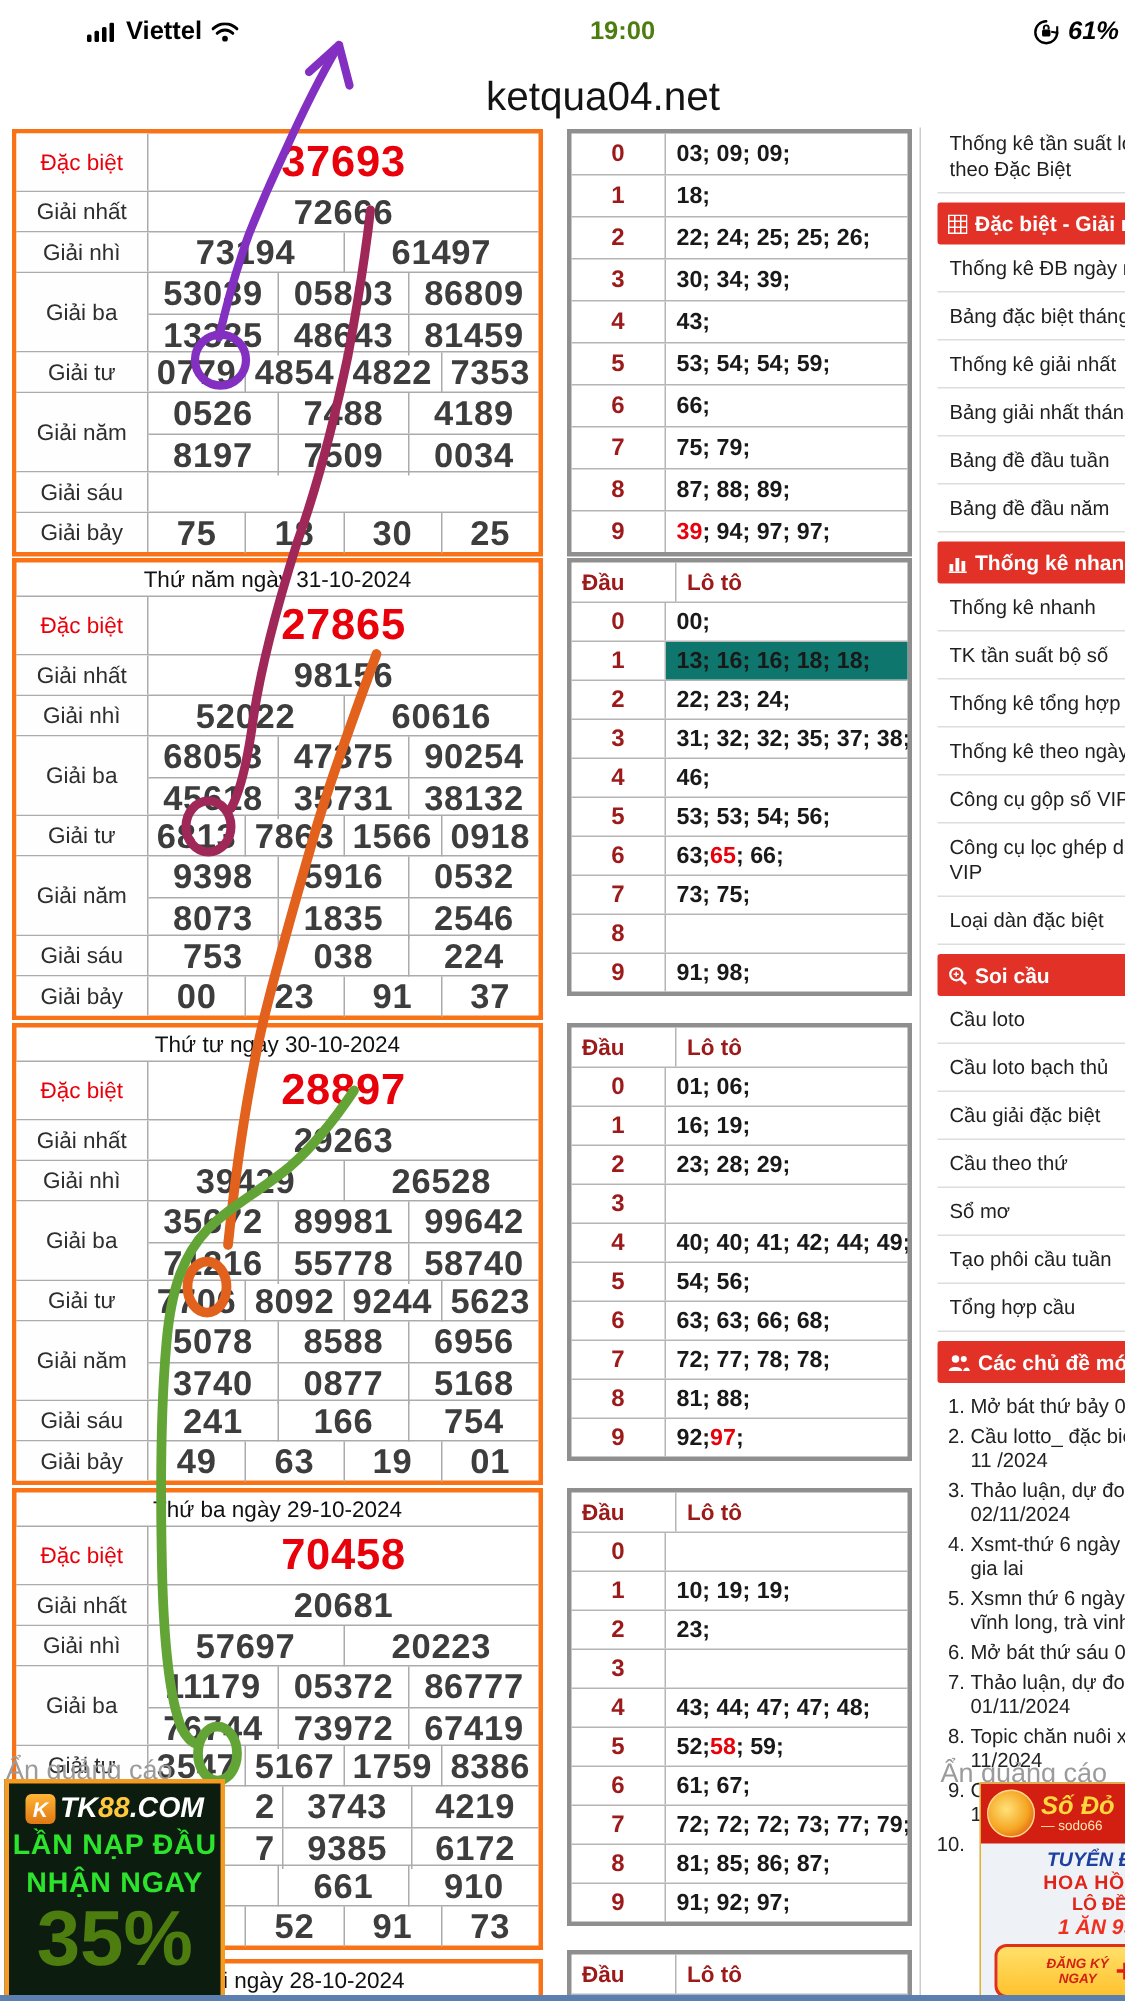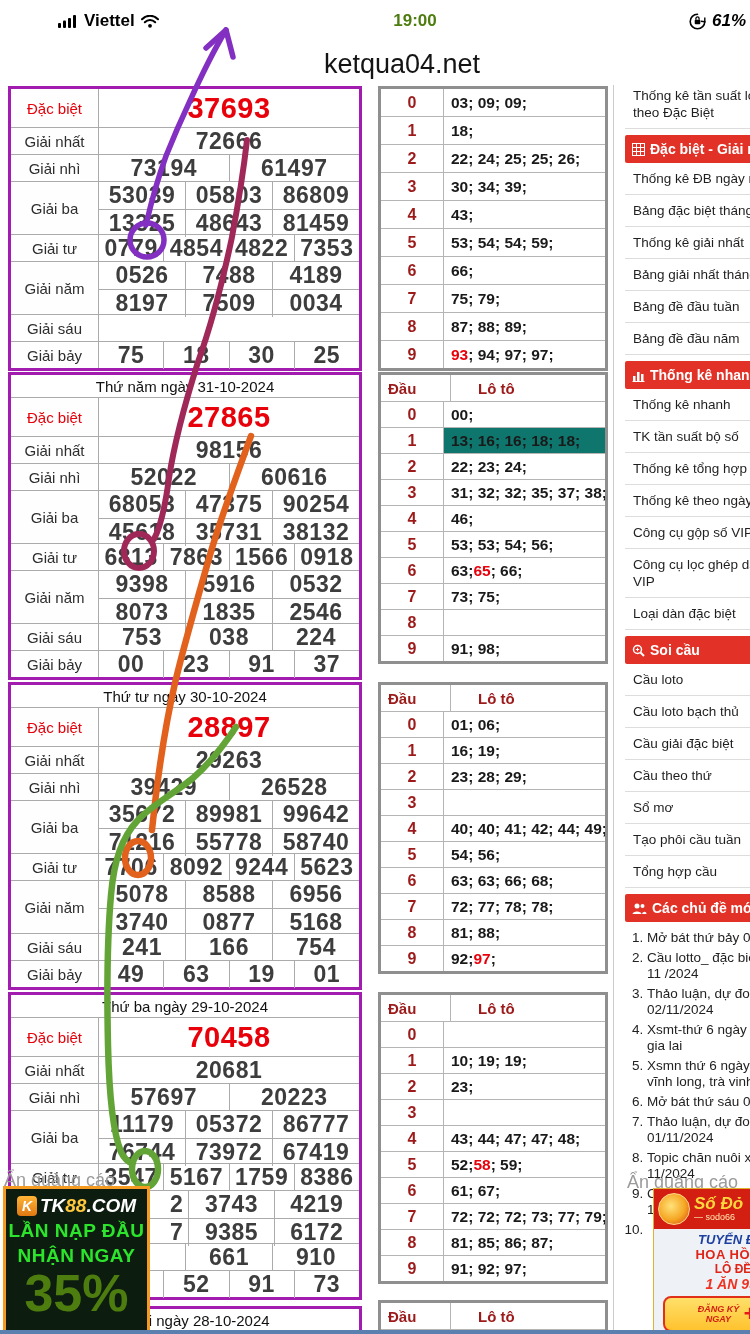--- a/index.html
+++ b/index.html
@@ -16,21 +16,21 @@
   .st-batt{width:26px;height:13px;border:1px solid #8a8a8a;border-radius:3.5px;position:relative;}
   .st-batt::after{content:"";position:absolute;right:-4px;top:3px;width:2px;height:5px;background:#8a8a8a;border-radius:0 2px 2px 0;}
   .st-fill{position:absolute;left:1px;top:1px;bottom:1px;width:55%;background:#000;border-radius:2px;}
   #site-title{position:absolute;top:44px;left:0;width:750px;height:41px;text-align:center;
               font-size:27px;font-weight:500;color:#141414;line-height:40px;z-index:10;margin-left:27px;}
 
   
   #divider{position:absolute;left:613px;top:85px;width:1px;height:1249px;background:#ccc;z-index:0;}
 
   
-  .res-table{position:absolute;left:8px;width:354px;border:3px solid #a21caf;background:#fff;z-index:1;box-sizing:border-box;}
+  .res-table{position:absolute;left:8px;width:354px;border:3px solid #f97316;background:#fff;z-index:1;box-sizing:border-box;}
   .r-date{height:22px;display:flex;align-items:center;justify-content:center;font-size:15px;color:#111;}
   .r-row{display:flex;border-top:1px solid #ababab;}
   .res-table > div:first-child{border-top:none;}
   .r-row.special{height:38px;}
   .r-row.single{height:26px;}
   .r-row.double{height:52px;}
   .r-label{width:87px;flex:none;display:flex;align-items:center;justify-content:center;
            font-size:15px;color:#2e2e2e;border-right:1px solid #ababab;background:#fefefe;}
   .special .r-label{color:#e8000a;}
   .r-vals{flex:1;display:flex;flex-direction:column;min-width:0;}
@@ -40,21 +40,21 @@
           font-size:23px;color:#3d3d3d;border-left:1px solid #ababab;letter-spacing:0.5px;min-width:0;}
   .r-line .r-cell:first-child{border-left:none;}
   .special .r-cell{color:#e8000a;font-size:29px;}
   .r-cell.frag{justify-content:flex-end;padding-right:5px;}
 
   
   .loto-table{position:absolute;left:378px;width:230px;border:3px solid #8f8f8f;background:#fff;z-index:1;box-sizing:border-box;}
   .l-row{display:flex;height:25px;border-top:1px solid #b5b5b5;}
   .loto-table.tall .l-row{height:27px;}
   .loto-table > div:first-child{border-top:none;}
-  .l-row.head{height:26px;gap:20px;}
+  .l-row.head{height:26px;}
   .l-d{width:62px;flex:none;display:flex;align-items:center;justify-content:center;
        color:#9c1a1a;font-weight:700;font-size:16px;border-right:1px solid #b5b5b5;}
   .head .l-d{justify-content:flex-start;padding-left:7px;font-size:15px;}
   .l-v{flex:1;display:flex;align-items:center;padding-left:7px;font-weight:700;font-size:15.5px;color:#191919;white-space:nowrap;overflow:hidden;}
   .head .l-v{color:#9c1a1a;font-size:15px;font-weight:700;}
   .l-v.hl{background:#0f766e;}
   .red{color:#e8000a;}
 
   
   #sidebar{position:absolute;left:625px;top:85px;width:150px;z-index:1;}
@@ -556,21 +556,21 @@
       </div>
       <div class="l-row">
         <div class="l-d">8</div>
         <div class="l-v">
           <span>87; 88; 89;</span>
         </div>
       </div>
       <div class="l-row">
         <div class="l-d">9</div>
         <div class="l-v">
-          <span class="red">93</span>
+          <span class="red">39</span>
           <span>; 94; 97; 97;</span>
         </div>
       </div>
     </div>
     <div class="loto-table" style="top: 372px;">
       <div class="l-row head">
         <div class="l-d">Đầu</div>
         <div class="l-v">Lô tô</div>
       </div>
       <div class="l-row">

